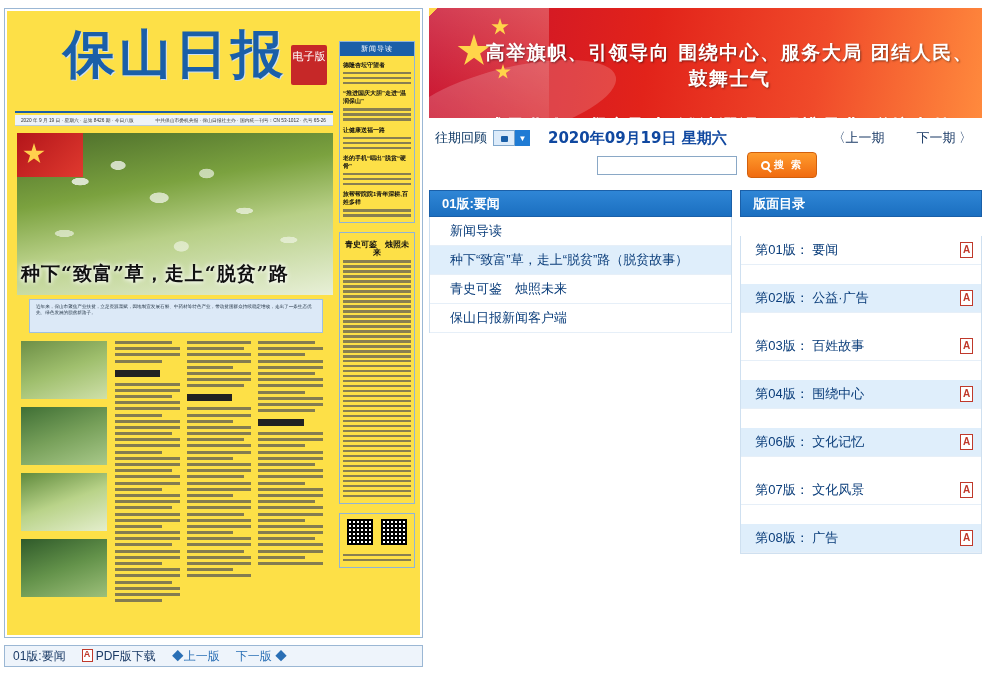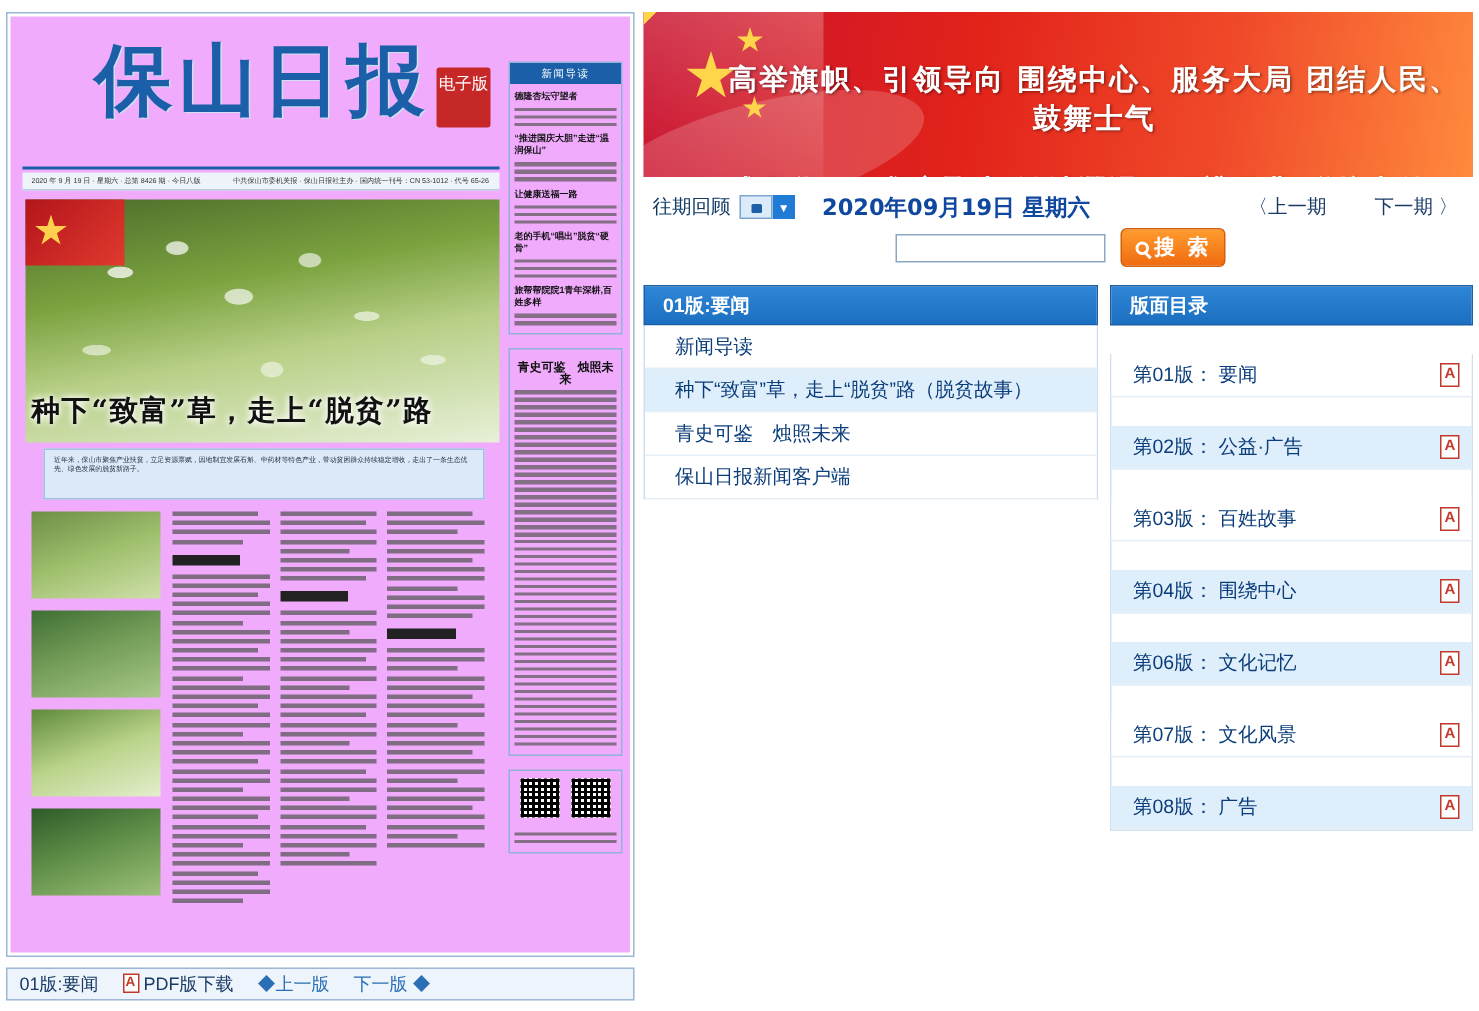--- a/index.html
+++ b/index.html
@@ -21,21 +21,21 @@
     position: absolute;
     left: 4px; top: 8px;
     width: 419px; height: 630px;
     background: #ffffff;
     border: 1px solid #9bb7d4;
   }
   #paper {
     position: absolute;
     left: 2px; top: 2px;
     width: 413px; height: 624px;
-    background: #f0abfc;
+    background: #fde047;
     overflow: hidden;
   }
   
   .masthead {
     position: absolute; left: 10px; top: 6px; width: 316px; height: 96px;
   }
   .mast-title {
     font-family: "DejaVu Serif", serif;
     font-size: 52px;
     font-weight: bold;
@@ -280,21 +280,21 @@
     background: #fff;
     font-size: 12px; padding: 0 4px;
     outline: none;
   }
   #search-btn {
     position: absolute; left: 318px; top: 0px;
     width: 70px; height: 26px;
     background: linear-gradient(#ff9c2e,#f06b10);
     border: 1px solid #d2600d;
     border-radius: 4px;
-    color: #fff; font-size: 14px; font-weight: bold;
+    color: #fff; font-size: 10px; font-weight: bold;
     letter-spacing: 2px;
     display: flex; align-items: center; justify-content: center;
     cursor: pointer;
   }
   #search-btn .mag {
     width: 9px; height: 9px; border: 2px solid #fff; border-radius: 50%;
     margin-right: 4px; position: relative;
   }
   #search-btn .mag:after {
     content: ""; position: absolute; right: -4px; bottom: -3px;

